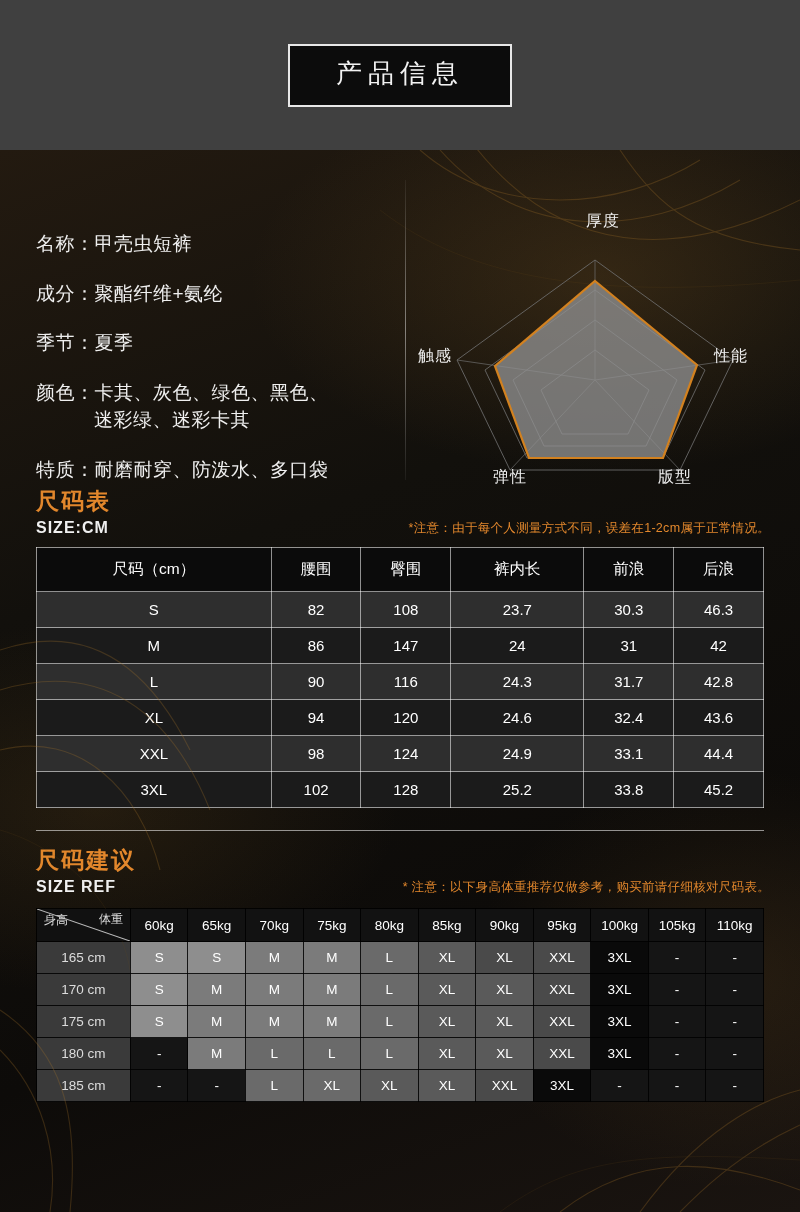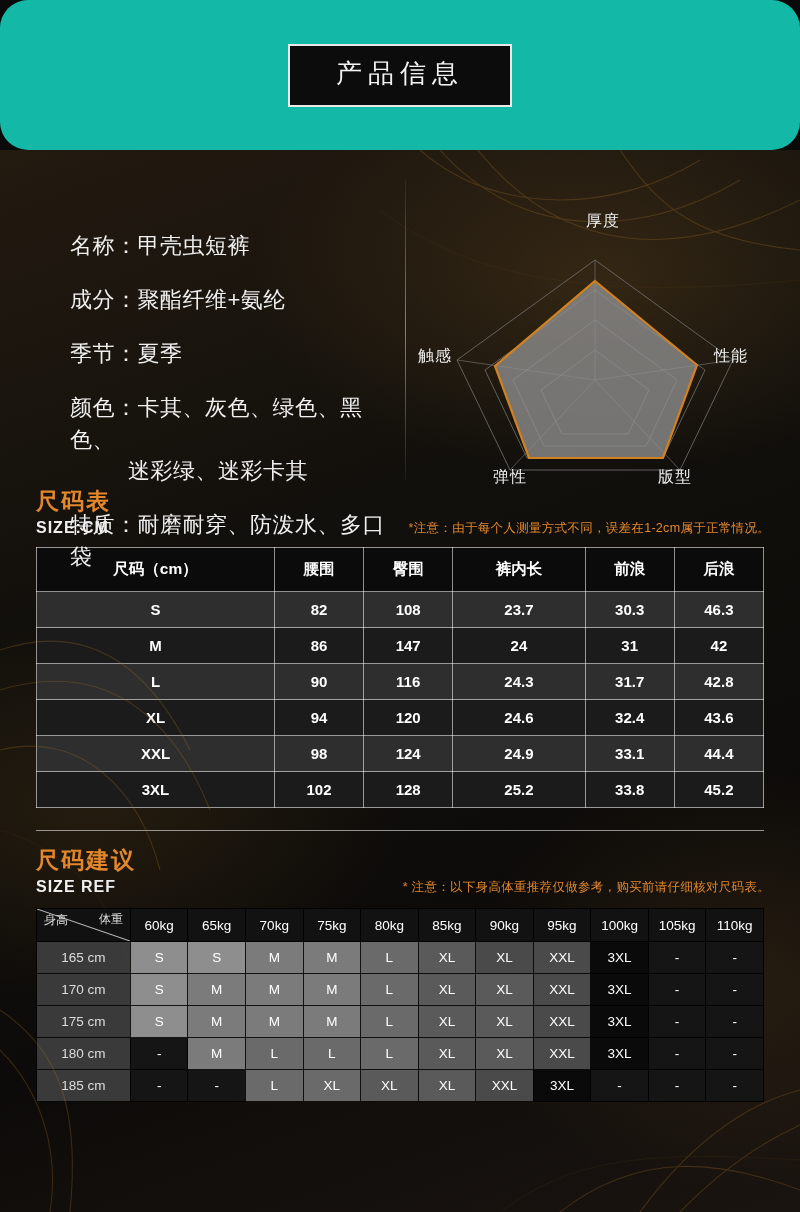--- a/index.html
+++ b/index.html
@@ -19,25 +19,24 @@
     position: relative;
     width: 800px;
     height: 1212px;
     background: #0a0a0a;
     overflow: hidden;
   }
 
   
   .banner {
     height: 150px;
-    background: #14b8a6;
+    background: #404040;
     display: flex;
     align-items: center;
     justify-content: center;
-    border-radius: 28px;
   }
   .banner-box {
     border: 2px solid #e8e8e8;
     padding: 10px 46px 14px;
     letter-spacing: 6px;
     font-size: 26px;
     color: #f2f2f2;
     background: #0c0c0c;
   }
 
@@ -66,26 +65,25 @@
     padding: 60px 0 0 0;
     height: 330px;
     box-sizing: border-box;
   }
   .info-col {
     width: 400px;
     padding: 20px 0 0 36px;
     box-sizing: border-box;
   }
   .info-line {
-    font-size: 22px;
+    font-size: 19px;
     color: #efefef;
     margin-bottom: 22px;
     line-height: 1.45;
     letter-spacing: 0.5px;
-    margin-left: 34px;
   }
   .info-line .val-2nd {
     display: block;
     padding-left: 58px;
   }
   .divider-v {
     position: absolute;
     left: 405px;
     top: 30px;
     width: 1px;
@@ -139,21 +137,21 @@
     margin: 10px 36px 0 36px;
     width: 728px;
     border-collapse: collapse;
     font-size: 15px;
   }
   .size-table th, .size-table td {
     border: 1px solid rgba(255,255,255,0.55);
     text-align: center;
     padding: 9px 0;
     color: #fff;
-    font-weight: bold;
+    font-weight: normal;
   }
   .size-table thead th {
     background: #0b0b0b;
     font-size: 15.5px;
     padding: 11px 0;
   }
   .size-table tbody tr:nth-child(odd)  td { background: #2e2e2e; }
   .size-table tbody tr:nth-child(even) td { background: #1b1b1b; }
   .size-table td:first-child { font-size: 15px; }
 

